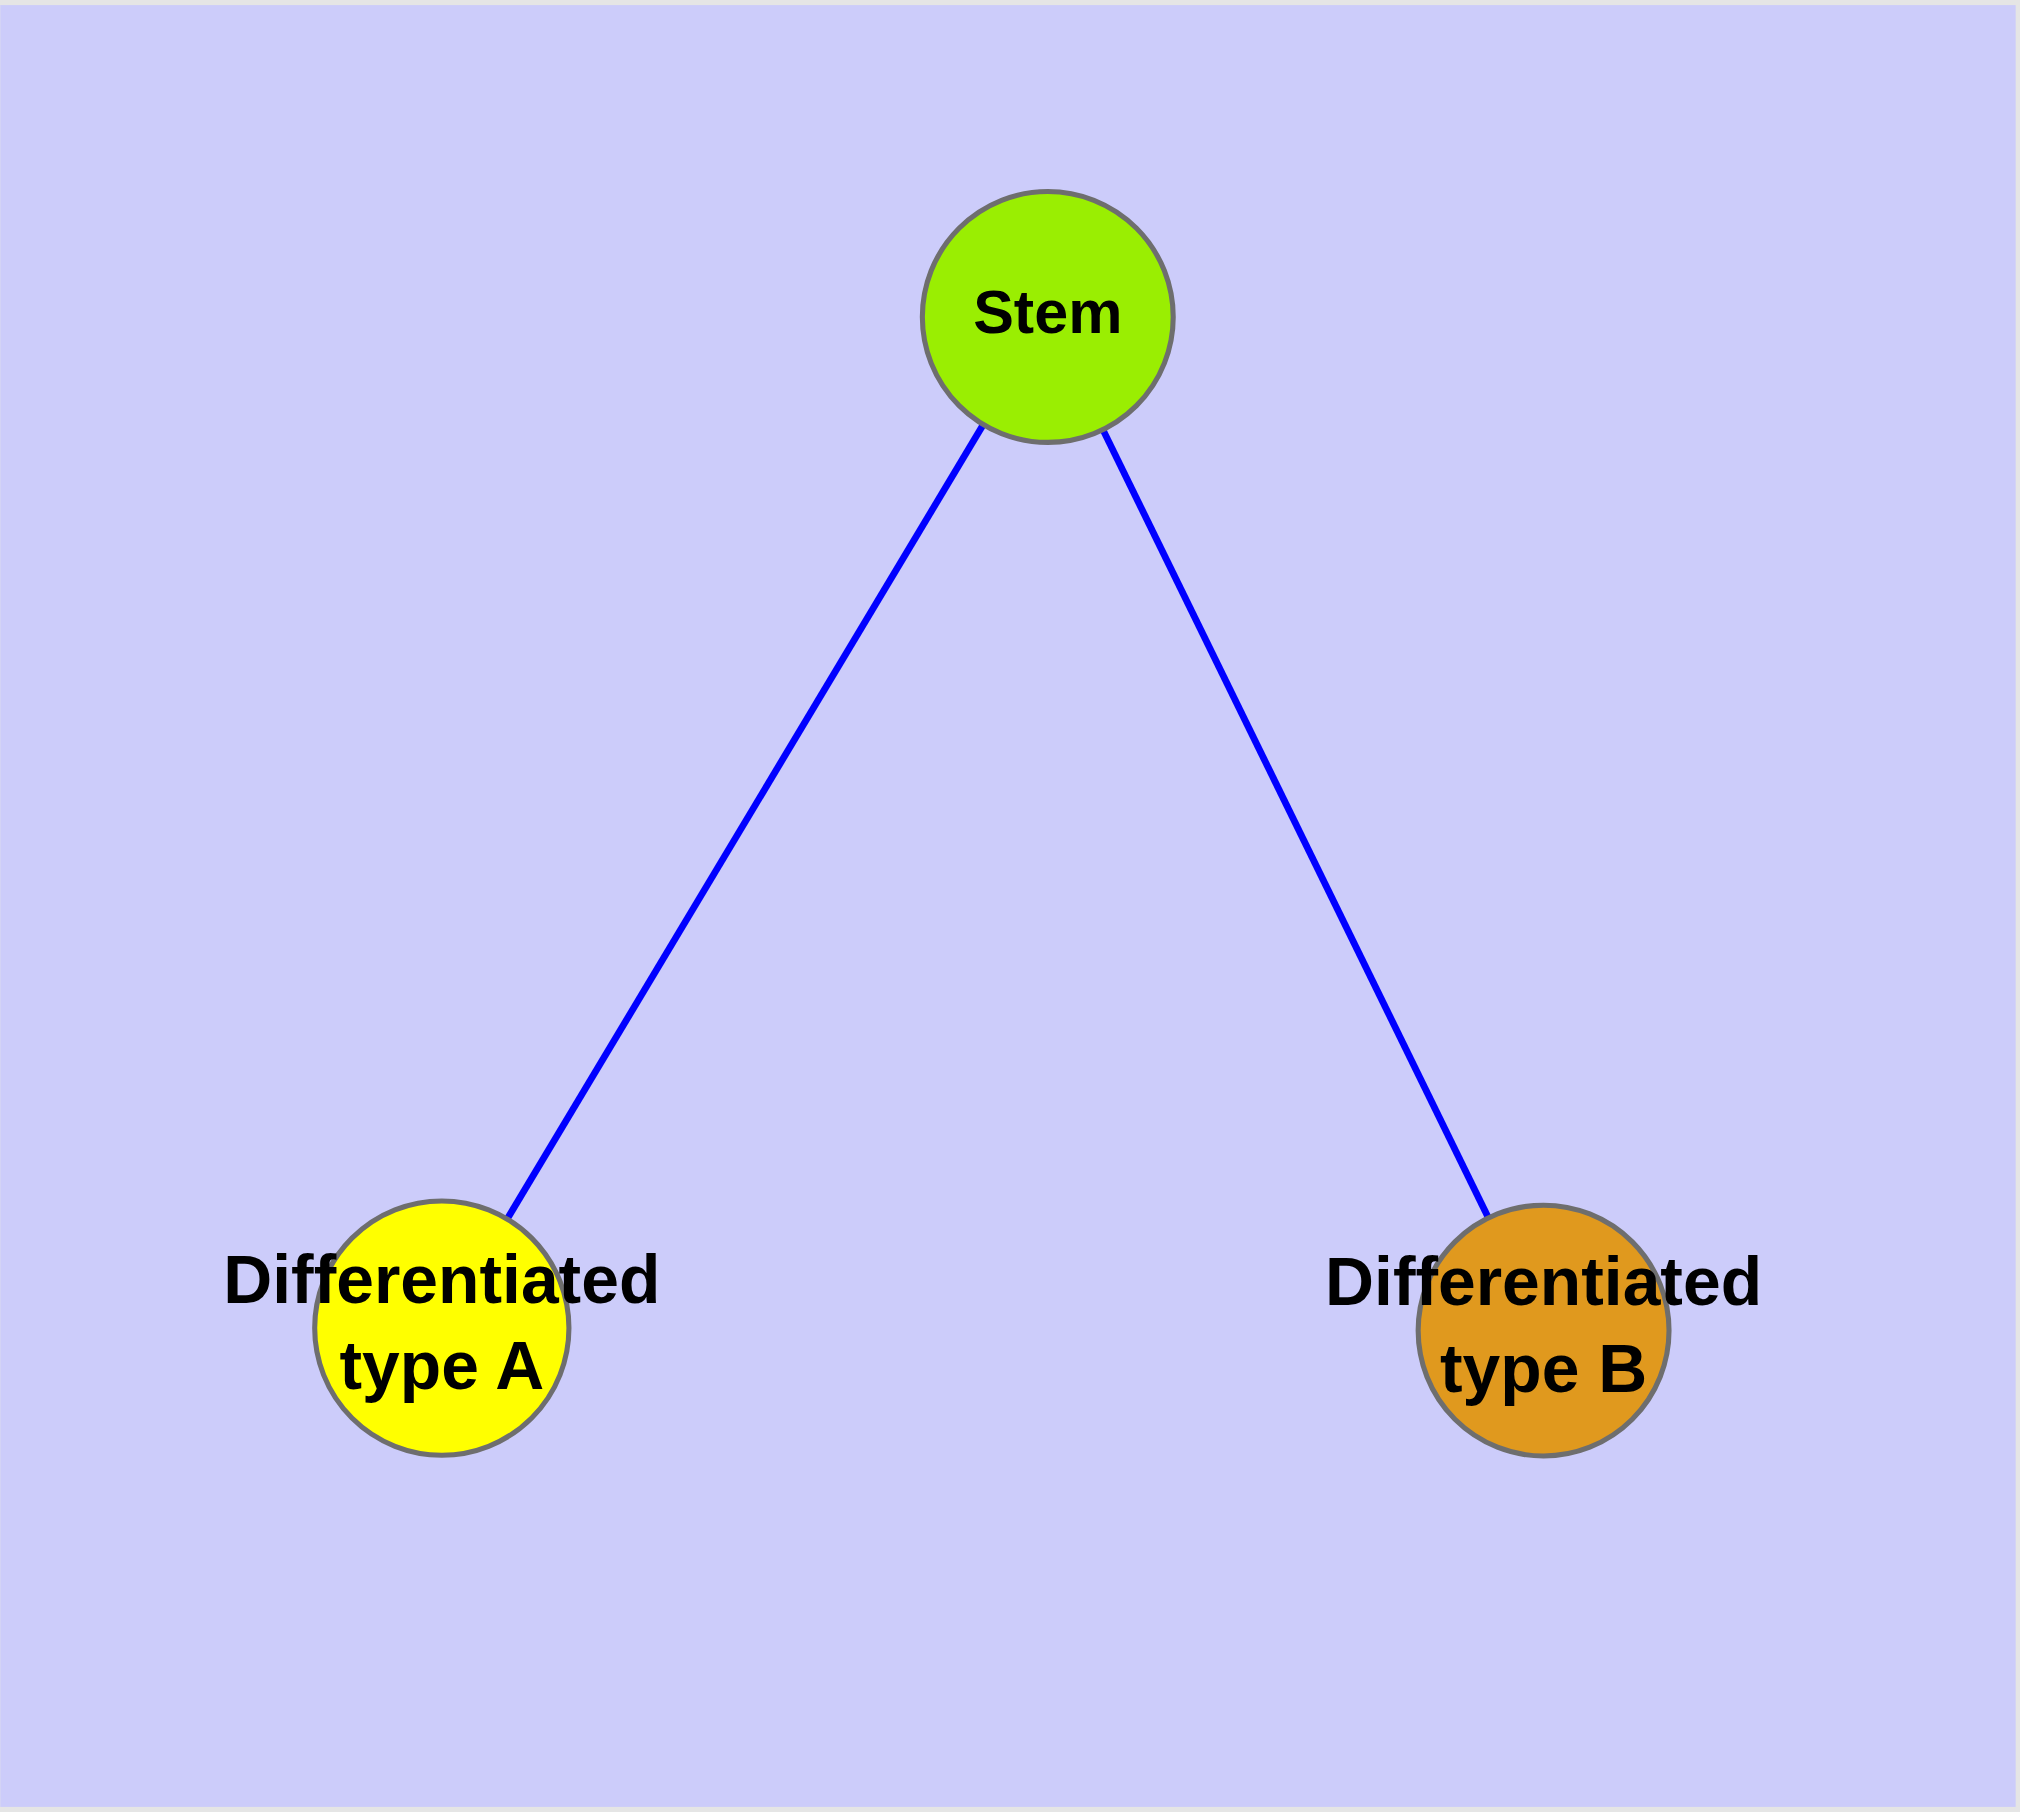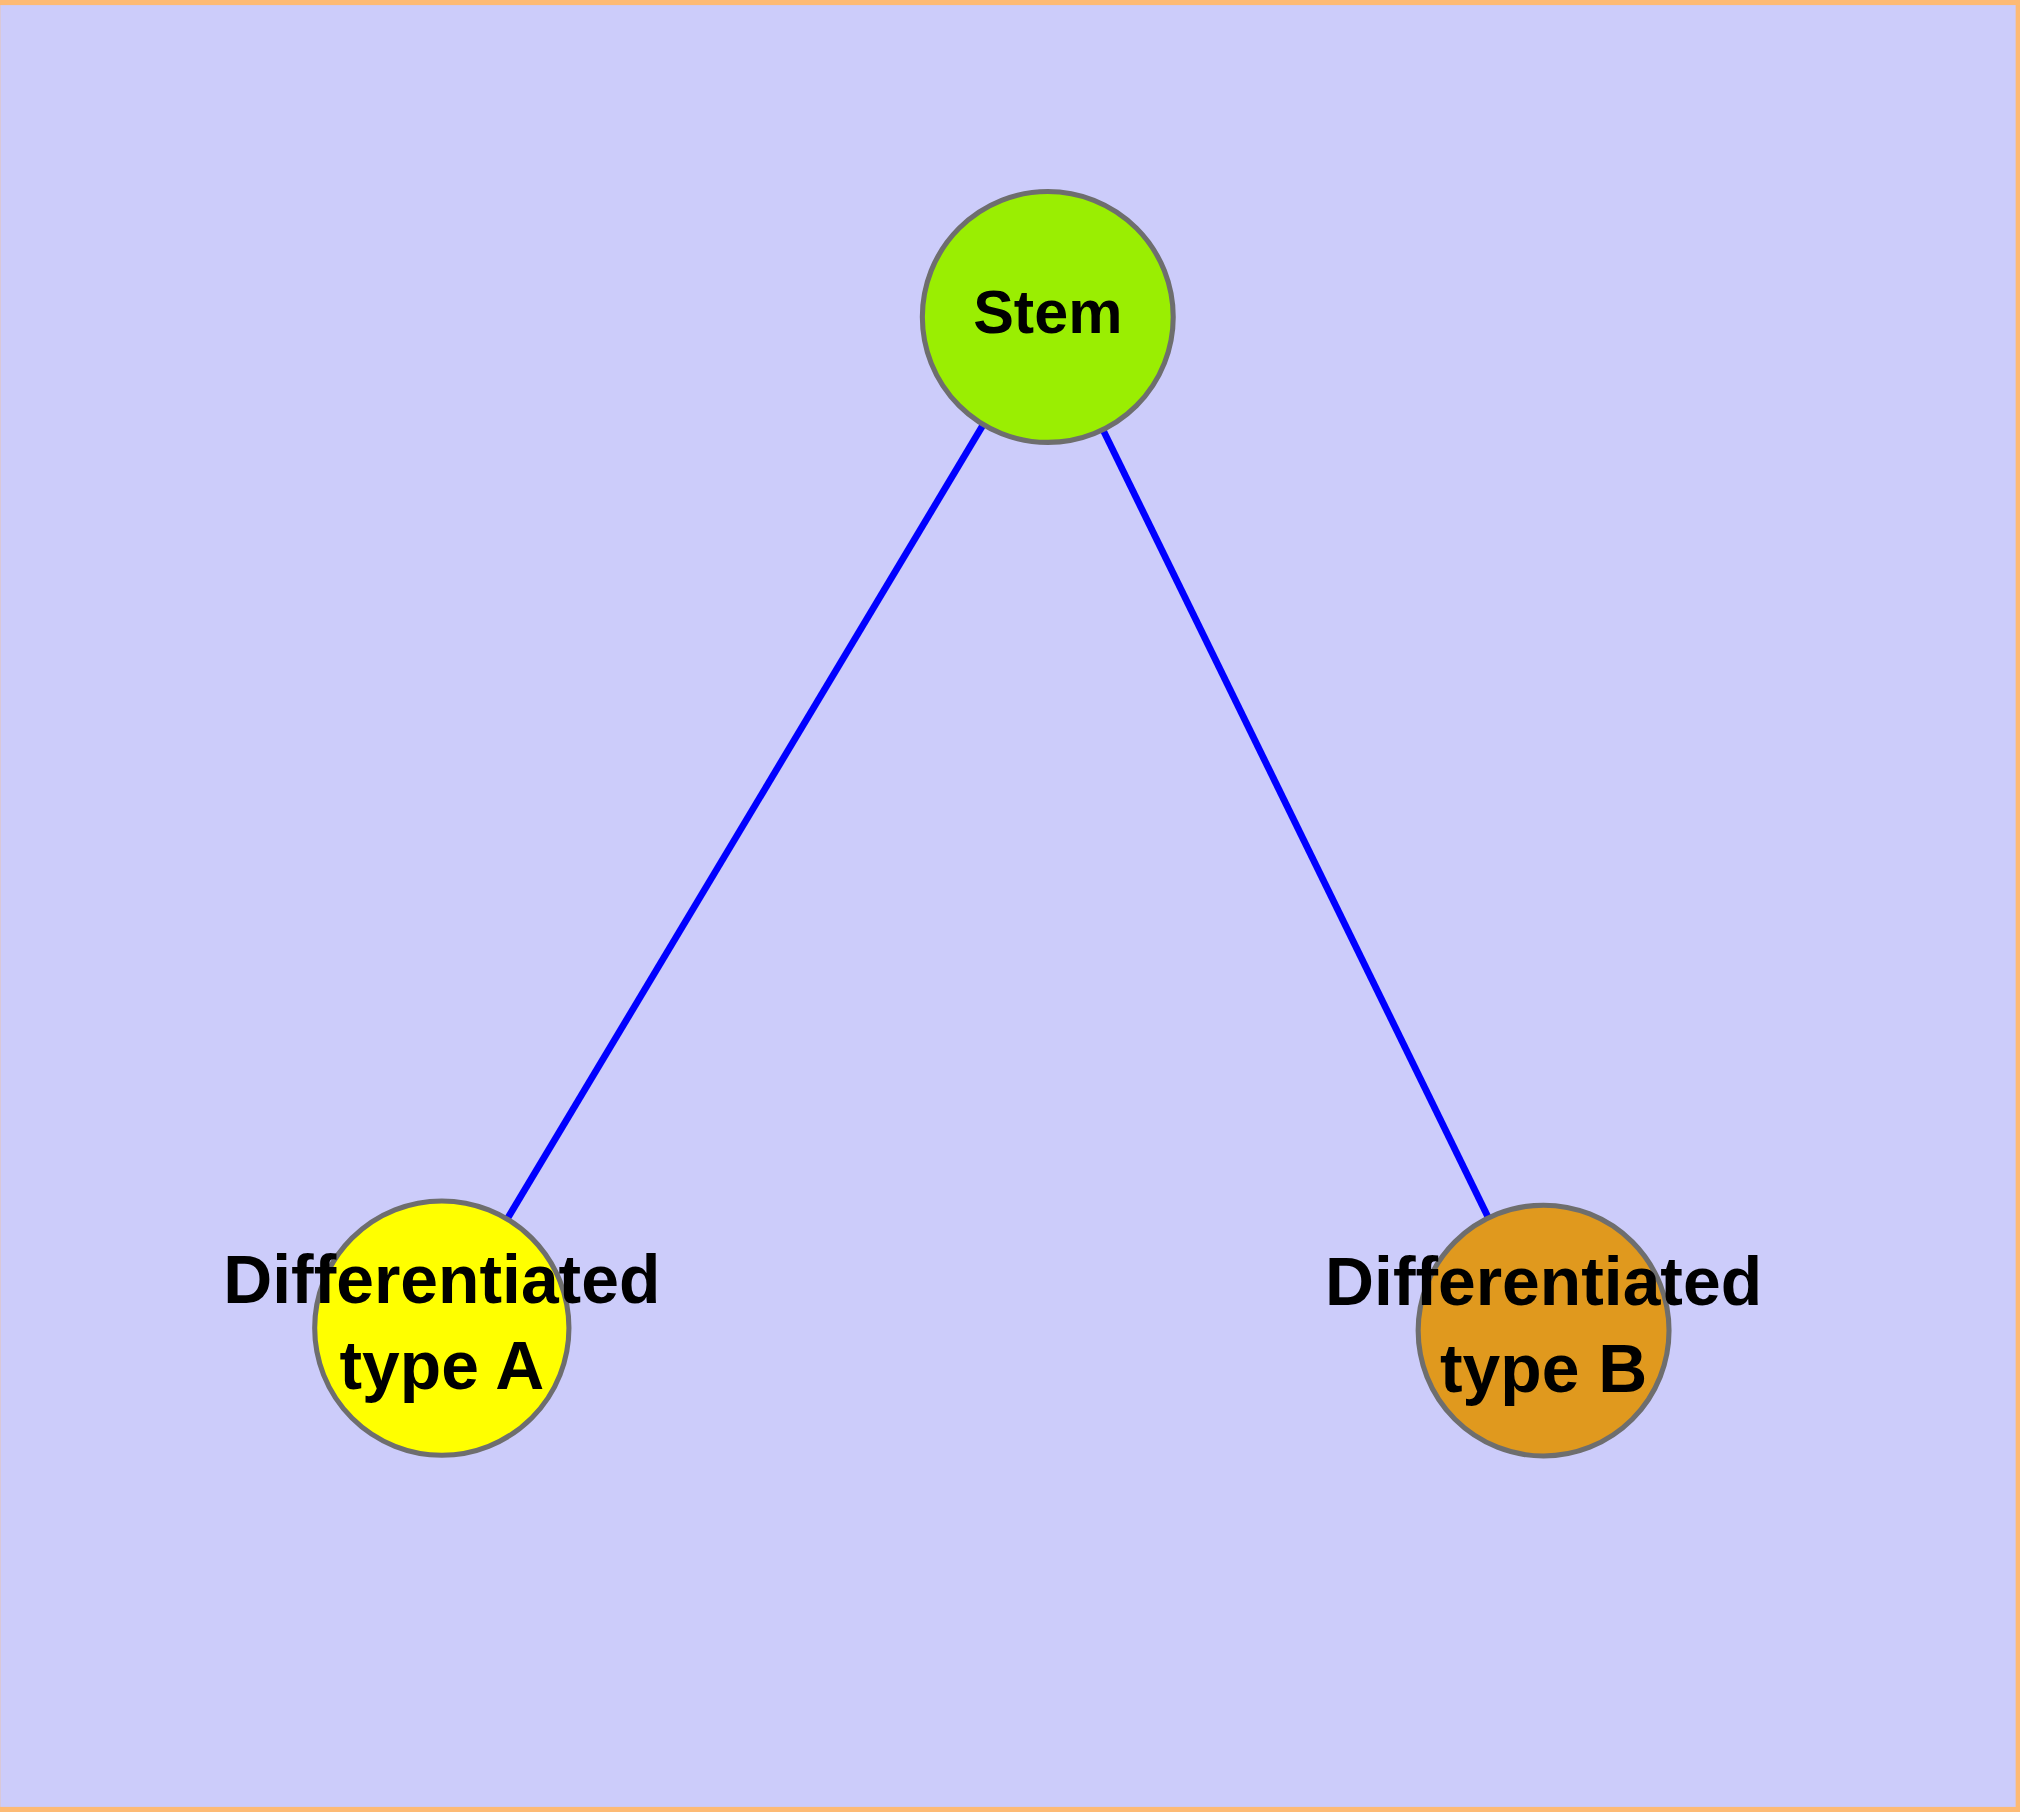--- a/index.html
+++ b/index.html
@@ -32,21 +32,21 @@
     font-family: "Liberation Sans", sans-serif;
     font-weight: bold;
     fill: #000000;
     text-anchor: middle;
     dominant-baseline: middle;
   }
 </style>
 </head>
 <body style="background: rgb(255, 255, 255);">
 
-<div id="graph-canvas" style="background: #fdba74;">
+<div id="graph-canvas" style="background: #e5e5e5;">
   <svg id="graph-svg" viewBox="0 0 2384 2138" xmlns="http://www.w3.org/2000/svg">
     <rect id="bg-rect" x="0" y="6" width="2378" height="2126" fill="#ccccfa"></rect>
     <g id="edge-layer">
         <line x1="1160.9453767859081" y1="499.2310006914849" x2="597.0827687375727" y2="1440.0535061483579" stroke="#0000ff" stroke-width="8" stroke-linecap="butt"></line>
         <line x1="1300.1502461078549" y1="505.15161426494774" x2="1756.8497538921451" y2="1438.8483857350523" stroke="#0000ff" stroke-width="8" stroke-linecap="butt"></line>
       </g>
     <g id="node-layer">
         <g>
           <circle cx="1236" cy="374" r="148" fill="#9aee02" stroke="#6e6e6e" stroke-width="6"></circle>
           <text x="1236" y="374" class="node-label" font-size="72" fill="#000000">Stem</text>

